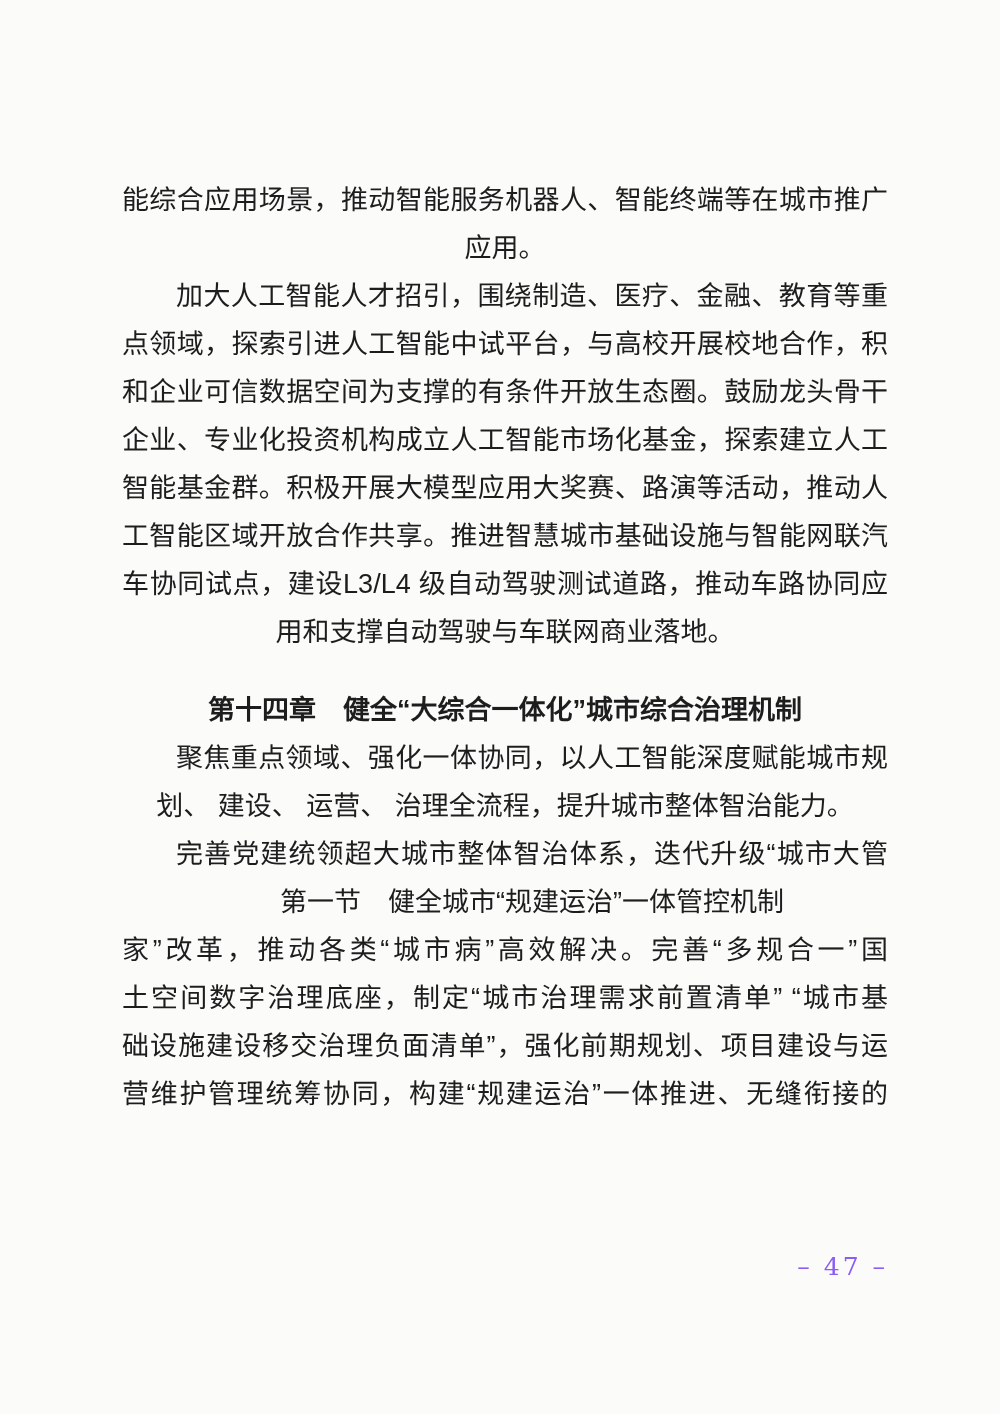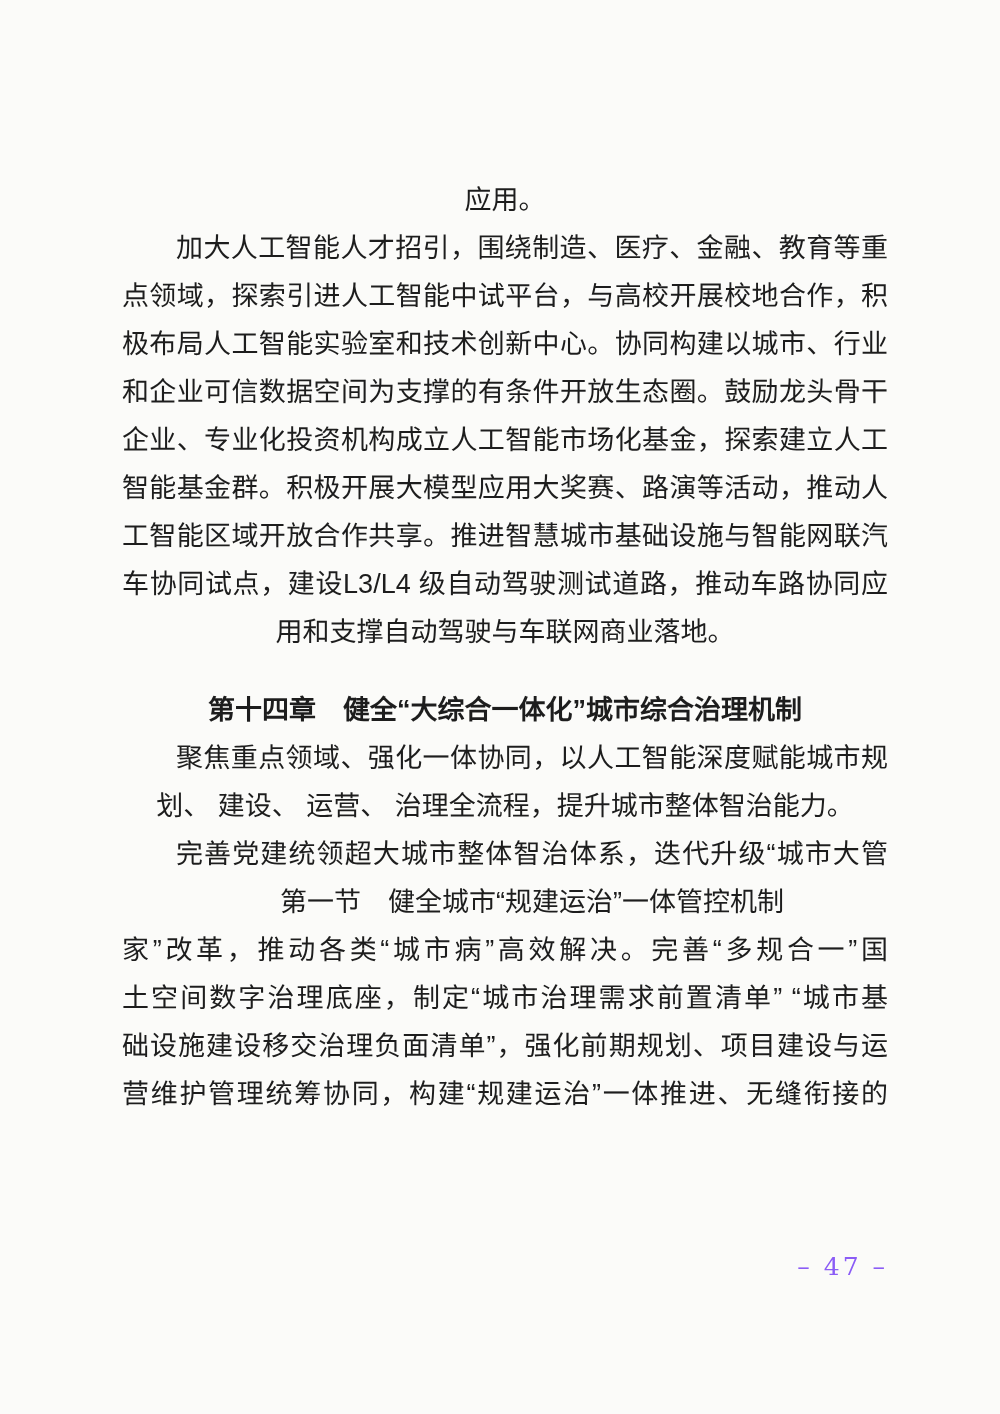--- a/index.html
+++ b/index.html
@@ -57,24 +57,24 @@
     line-height: 30px;
     color: #8b5cf6;
     letter-spacing: 3px;
   }
 </style>
 </head>
 <body>
 
 <div class="page">
   <div class="content">
+      <div class="line just">能综合应用场景，推动智能服务机器人、智能终端等在城市推广</div>
       <div class="line">应用。</div>
       <div class="line just indent">加大人工智能人才招引，围绕制造、医疗、金融、教育等重</div>
       <div class="line just">点领域，探索引进人工智能中试平台，与高校开展校地合作，积</div>
-      <div class="line just">极布局人工智能实验室和技术创新中心。协同构建以城市、行业</div>
       <div class="line just">和企业可信数据空间为支撑的有条件开放生态圈。鼓励龙头骨干</div>
       <div class="line just">企业、专业化投资机构成立人工智能市场化基金，探索建立人工</div>
       <div class="line just">智能基金群。积极开展大模型应用大奖赛、路演等活动，推动人</div>
       <div class="line just">工智能区域开放合作共享。推进智慧城市基础设施与智能网联汽</div>
       <div class="line just">车协同试点，建设L3/L4 级自动驾驶测试道路，推动车路协同应</div>
       <div class="line">用和支撑自动驾驶与车联网商业落地。</div>
       <div class="line center gap">第十四章　健全“大综合一体化”城市综合治理机制</div>
       <div class="line just indent">聚焦重点领域、强化一体协同，以人工智能深度赋能城市规</div>
       <div class="line">划、 建设、 运营、 治理全流程，提升城市整体智治能力。</div>
       <div class="line just indent">完善党建统领超大城市整体智治体系，迭代升级“城市大管</div>

